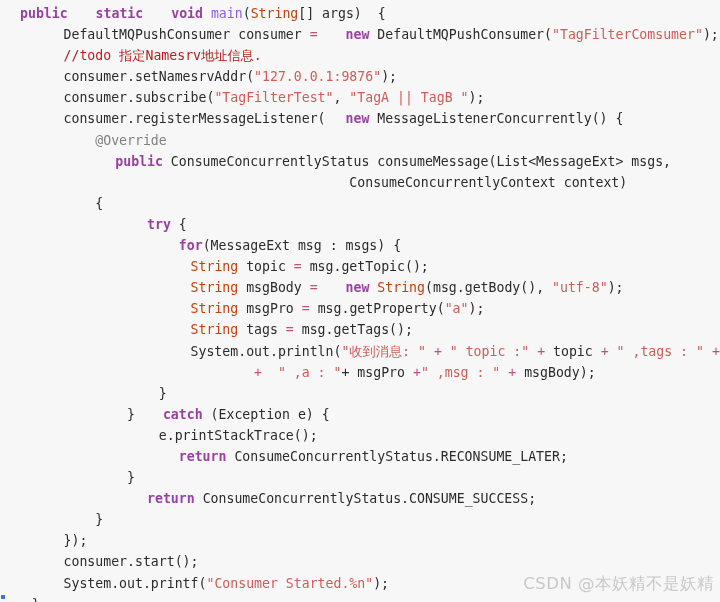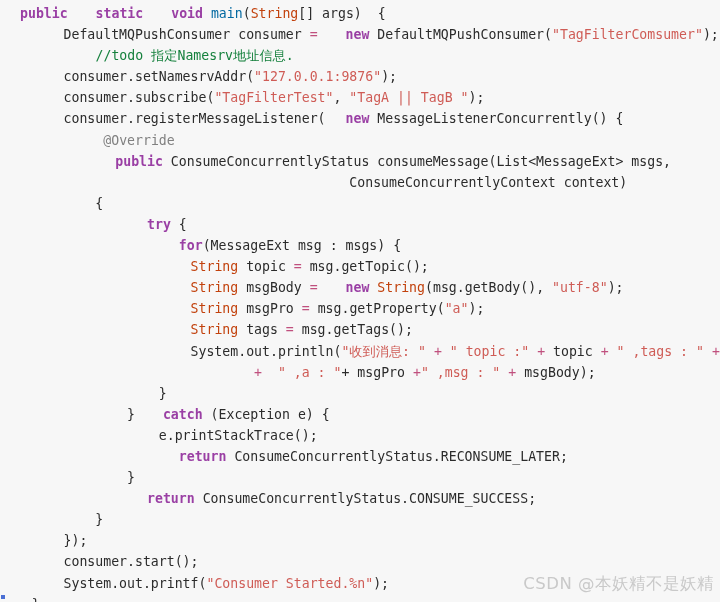--- a/index.html
+++ b/index.html
@@ -41,24 +41,24 @@
     white-space: pre;
     height: 21.1px;
     display: block;
     overflow: visible;
   }
 
   
   .t-plain   { color: #2b2b2b; }
   .t-kw      { color: #9a3fa4; font-weight: 600; padding-left: 20px; }
   .t-type    { color: #c2410c; }
-  .t-method  { color: #0369a1; }
+  .t-method  { color: #8b5cf6; }
   .t-str     { color: #cf5c56; }
-  .t-comment { color: #15803d; margin-left: 32px; }
-  .t-anno    { color: #808080; padding-left: 8px; }
+  .t-comment { color: #b91c1c; }
+  .t-anno    { color: #808080; }
   .t-op      { color: #c0507e; }
   .t-punct   { color: #2b2b2b; }
 
   #watermark {
     position: absolute;
     right: 6px;
     bottom: 7px;
     color: #c9c9c9;
     font-family: "DejaVu Sans", "Liberation Sans", sans-serif;
     font-size: 16.5px;

